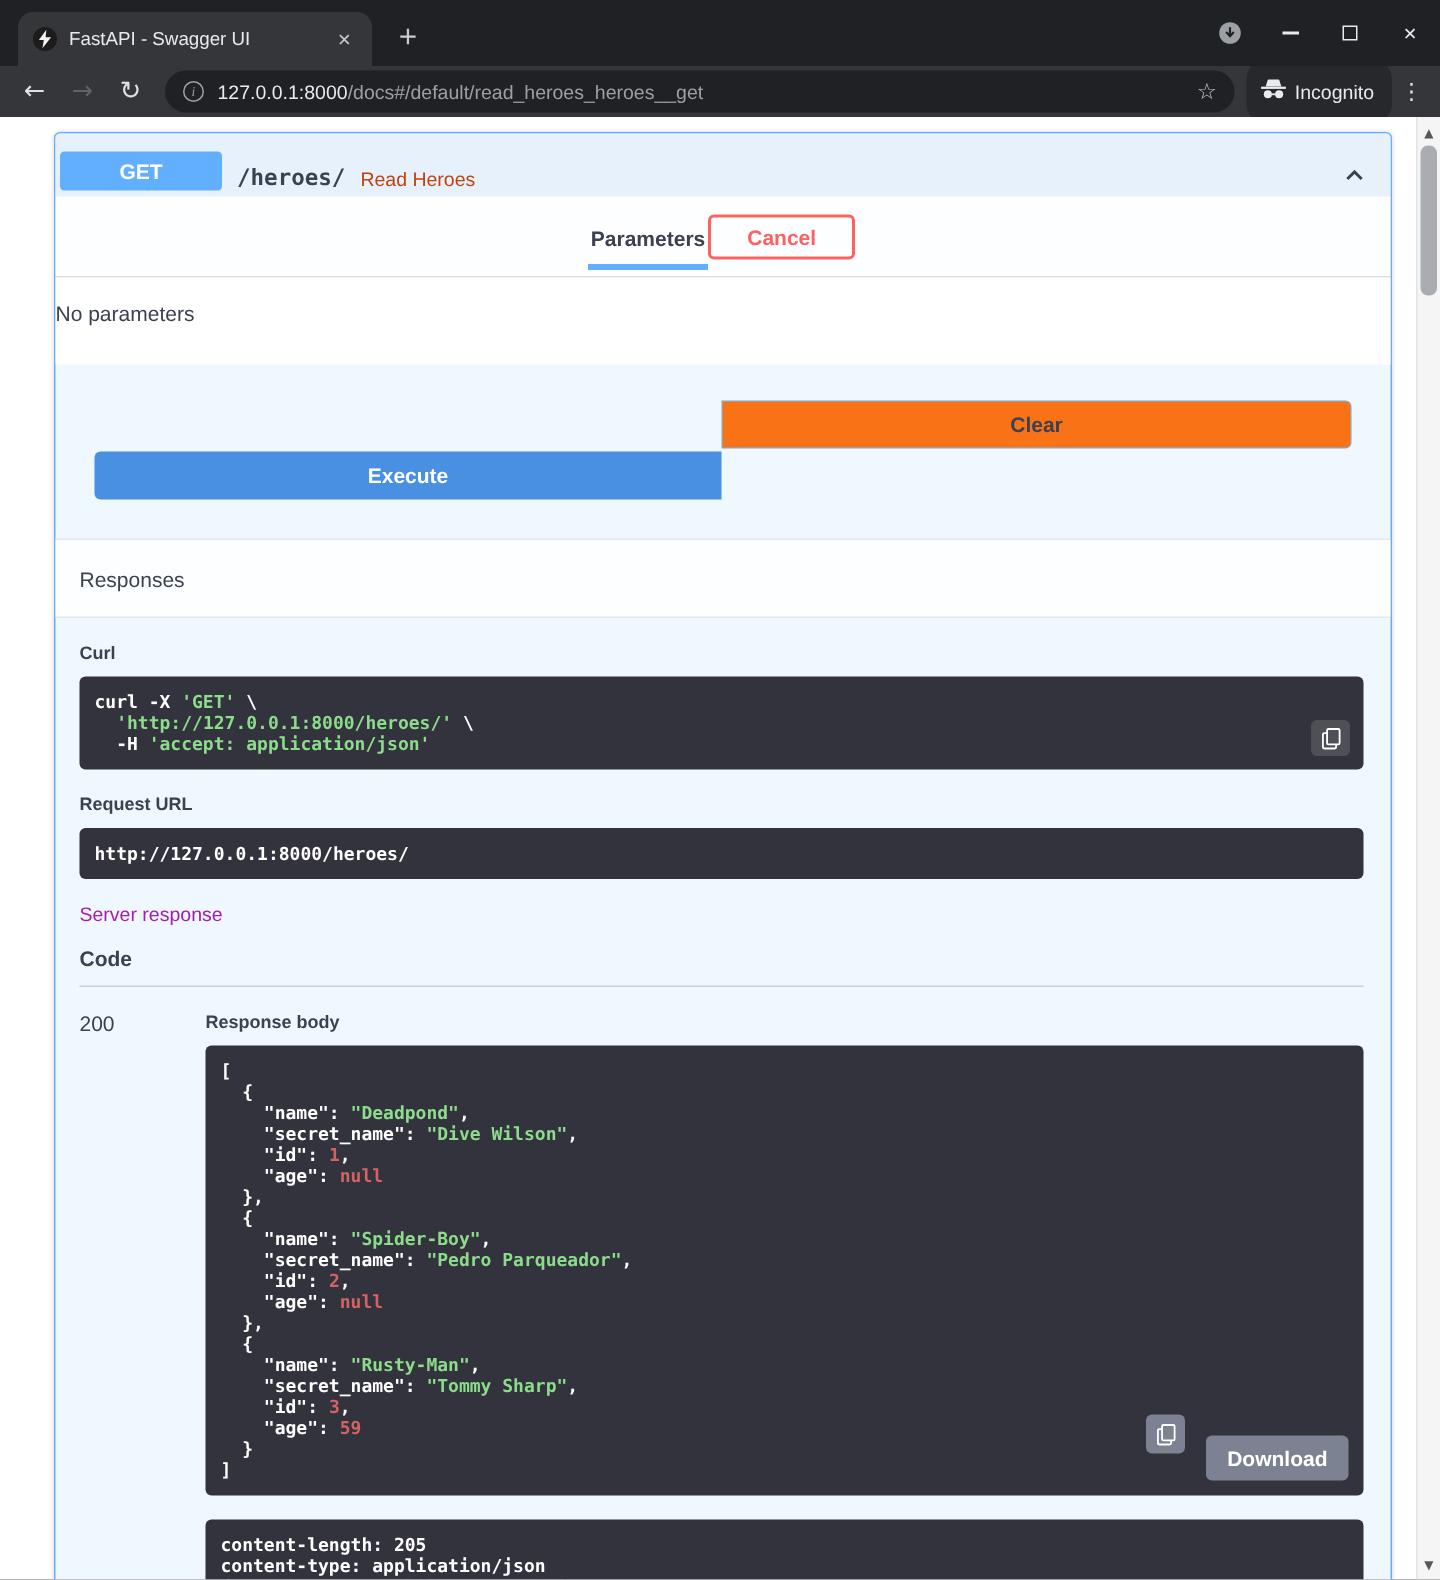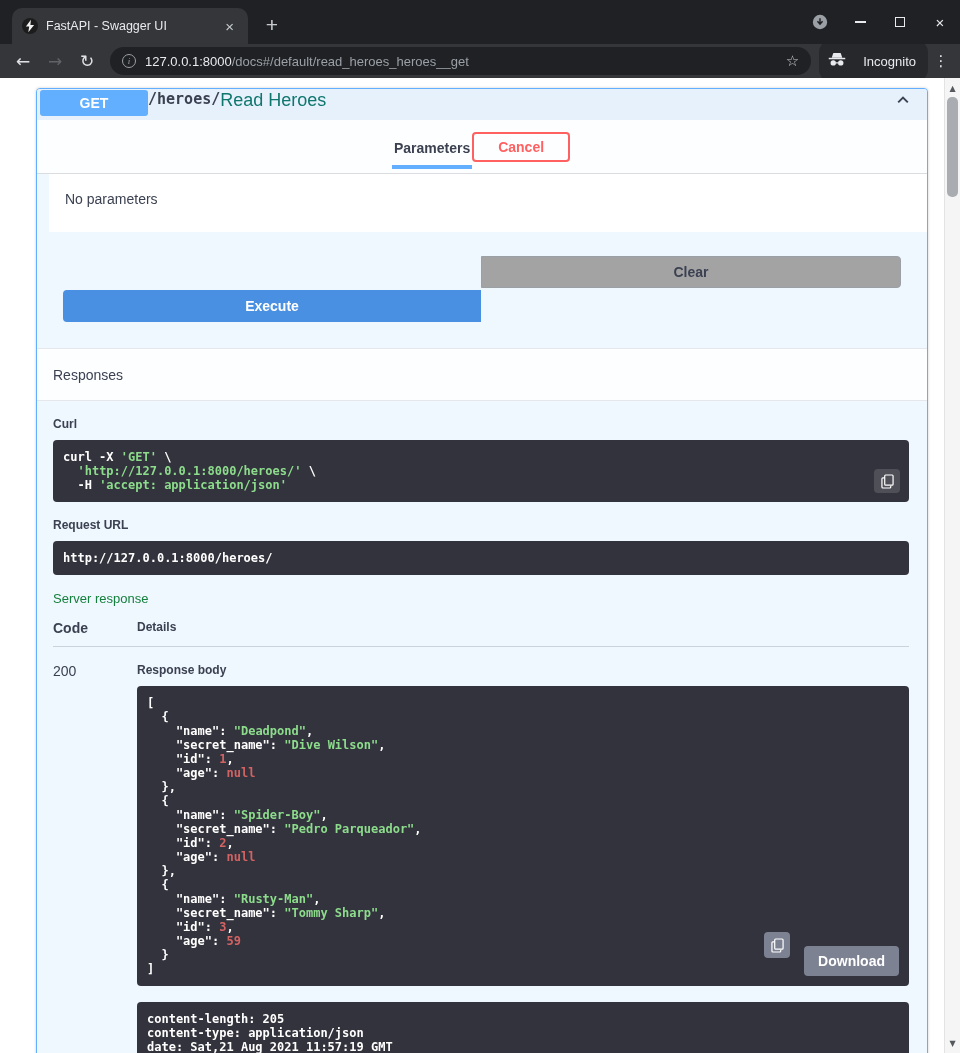--- a/index.html
+++ b/index.html
@@ -26,79 +26,79 @@
               color: #dfe1e5; font-size: 17px; font-family: "DejaVu Sans", sans-serif; }
   .nav-icon.disabled { color: #5f6368; }
   .urlbar { flex: 1; height: 28px; background: #202124; border-radius: 14px; margin: 0 6px;
             display: flex; align-items: center; gap: 9px; padding: 0 12px; min-width: 0; }
   .info-badge { width: 14px; height: 14px; border: 1.5px solid #9aa0a6; border-radius: 50%; color: #9aa0a6;
                 font-size: 9px; font-style: italic; display: flex; align-items: center; justify-content: center; flex: 0 0 auto; font-family: "Liberation Serif", serif; }
   .url-text { flex: 1; font-size: 13px; color: #e8eaed; white-space: nowrap; overflow: hidden; }
   .url-path { color: #9aa0a6; }
   .star-icon { color: #c6cacd; font-size: 15px; font-family: "DejaVu Sans", sans-serif; }
   .incognito { height: 44px; background: #26282b; border-radius: 14px; display: flex; align-items: center;
-               gap: 17px; padding: 0 12px 0 9px; color: #e8eaed; font-size: 13px; }
+               gap: 5px; padding: 0 12px 0 9px; color: #e8eaed; font-size: 13px; }
   .menu-dots { width: 22px; text-align: center; color: #dfe1e5; font-size: 15px; font-family: "DejaVu Sans", sans-serif; letter-spacing: 0; }
 
   
   .page { position: absolute; top: 78px; left: 0; right: 0; bottom: 0; background: #fff; }
   .scrollbar { position: absolute; top: 0; right: 0; bottom: 0; width: 16px; background: #f5f5f5; border-left: 1px solid #e3e3e3; }
   .sb-arrow { position: absolute; left: 0; width: 100%; height: 16px; color: #55595e; font-size: 8px;
               display: flex; align-items: center; justify-content: center; font-family: "DejaVu Sans", sans-serif; }
   .sb-arrow.up { top: 2px; } .sb-arrow.down { bottom: 2px; }
   .sb-thumb { position: absolute; top: 19px; left: 2px; right: 2px; height: 100px; background: #a9adb2; border-radius: 5px; }
 
   
   :root { --method-blue:#61affe; --execute-blue:#4990e2; --cancel-red:#ff6060; --code-block-bg:#33333d;
           --token-string:#8cdc8c; --token-number:#d36363; --download-gray:#7d8293; }
   .opblock { margin: 10px 32px 0 36px; border: 1px solid var(--method-blue); border-radius: 4px;
              background: #eff7ff; box-shadow: 0 0 3px rgba(0,0,0,.19); }
 
-  .opblock-summary { display: flex; align-items: flex-start; padding: 1px 10px 4px 3px; background: #e7f1fc; border-radius: 3px 3px 0 0; }
+  .opblock-summary { display: flex; align-items: flex-end; gap: 10px; padding: 12px 10px 4px 3px; background: #e7f1fc; border-radius: 3px 3px 0 0; }
   .method-badge { width: 108px; height: 26px; background: var(--method-blue); color: #fff; font-weight: bold;
                   font-size: 14px; border-radius: 3px; display: flex; align-items: center; justify-content: center; }
   .op-path { font-family: "DejaVu Sans Mono", monospace; font-size: 15px; font-weight: bold; color: #3b4151; }
-  .op-desc { font-size: 18px; color: #0f766e; }
+  .op-desc { font-size: 13px; color: #c2410c; }
   .collapse-btn { margin-left: auto; padding: 2px 6px; display: flex; border: none; background: transparent; }
 
   .section-header { min-height: 54px; background: rgba(255,255,255,.88); display: flex; align-items: center;
                     justify-content: center; padding: 0 18px 0 16px; border-bottom: 1px solid rgba(59,65,81,.18); }
   .param-tab { font-size: 14px; font-weight: bold; color: #3b4151; padding: 15px 2px 9px; border-bottom: 4px solid var(--method-blue); align-self: center; }
   .btn-cancel { border: 2px solid var(--cancel-red); color: var(--cancel-red); background: transparent;
                 font-weight: bold; font-size: 14px; padding: 5px 24px; border-radius: 4px; font-family: inherit; }
 
-  .no-params-section { background: #fff; padding: 16px 16px 24px; margin-left: 12px; }
+  .no-params-section { background: #fff; padding: 16px 0 24px; }
   .no-params-text { font-size: 14px; color: #3b4151; }
 
   .execute-wrapper { padding: 24px 26px 26px; }
   .btn-group { display: flex; }
   .btn-execute { flex: 1; height: 32px; background: var(--execute-blue); color: #fff; border: none;
                  font-weight: bold; font-size: 14px; border-radius: 4px 0 0 4px; font-family: inherit; margin-top: 34px; }
-  .btn-clear { flex: 1; height: 32px; background: #a3a3a3; color: #3b4151; border: 1px solid #9aa0a6;
+  .btn-clear { flex: 1; height: 32px; background: #f97316; color: #3b4151; border: 1px solid #9aa0a6;
                font-weight: bold; font-size: 14px; border-radius: 0 4px 4px 0; font-family: inherit; }
 
   .responses-header { min-height: 53px; background: rgba(255,255,255,.88); display: flex; align-items: center;
                       padding: 0 16px; border-top: 1px solid rgba(59,65,81,.12); border-bottom: 1px solid rgba(59,65,81,.12); }
   .responses-title { font-size: 14px; font-weight: normal; color: #3b4151; }
 
   .responses-inner { padding: 16px 18px 22px 16px; }
   .block-label { font-size: 12px; font-weight: bold; color: #3b4151; margin: 0 0 9px; }
   .code-wrap { position: relative; margin-bottom: 16px; }
   .code-block { margin: 0; background: var(--code-block-bg); border-radius: 4px; padding: 10px;
                 font-family: "DejaVu Sans Mono", monospace; font-size: 12px; font-weight: bold; line-height: 14px;
                 color: #fff; white-space: pre; overflow: hidden; }
   .tok-plain { color: #fff; }
   .tok-str { color: var(--token-string); }
   .tok-num { color: var(--token-number); }
   .copy-btn { position: absolute; right: 9px; bottom: 9px; width: 26px; height: 24px;
               background: rgba(255,255,255,.14); border: none; border-radius: 4px;
               display: flex; align-items: center; justify-content: center; }
   .copy-btn.solid { background: var(--download-gray); height: 26px; }
 
-  .server-response-label { font-size: 13px; color: #15803d; margin: 8px 0 14px; }
+  .server-response-label { font-size: 13px; color: #a21caf; margin: 8px 0 14px; }
   .resp-table-head { display: flex; padding-bottom: 10px; border-bottom: 1px solid rgba(59,65,81,.2); }
   .col-code { width: 84px; flex: 0 0 auto; }
   .col-details { flex: 1; min-width: 0; }
   .code-header { font-size: 14px; font-weight: bold; color: #3b4151; }
   .details-header { font-size: 12px; font-weight: bold; color: #3b4151; }
   .resp-row { display: flex; padding-top: 16px; }
   .status-code { font-size: 14px; color: #3b4151; }
   .body-actions { position: absolute; right: 10px; bottom: 10px; display: flex; gap: 14px; align-items: center; }
   .body-actions .copy-btn { position: static; }
   .download-btn { background: var(--download-gray); color: #fff; border: none; border-radius: 4px;
@@ -215,21 +215,20 @@
 
         <h4 class="block-label">Request URL</h4>
         <div class="code-wrap">
           <pre class="code-block">http://127.0.0.1:8000/heroes/</pre>
         </div>
 
         <div class="server-response-label">Server response</div>
 
         <div class="resp-table-head">
           <div class="col-code code-header">Code</div>
-          <div class="col-details details-header">Details</div>
         </div>
 
         <div class="resp-row">
           <div class="col-code status-code">200</div>
           <div class="col-details">
 
             <h4 class="block-label">Response body</h4>
             <div class="code-wrap">
               <pre class="code-block"><span class="tok-plain">[
   {

